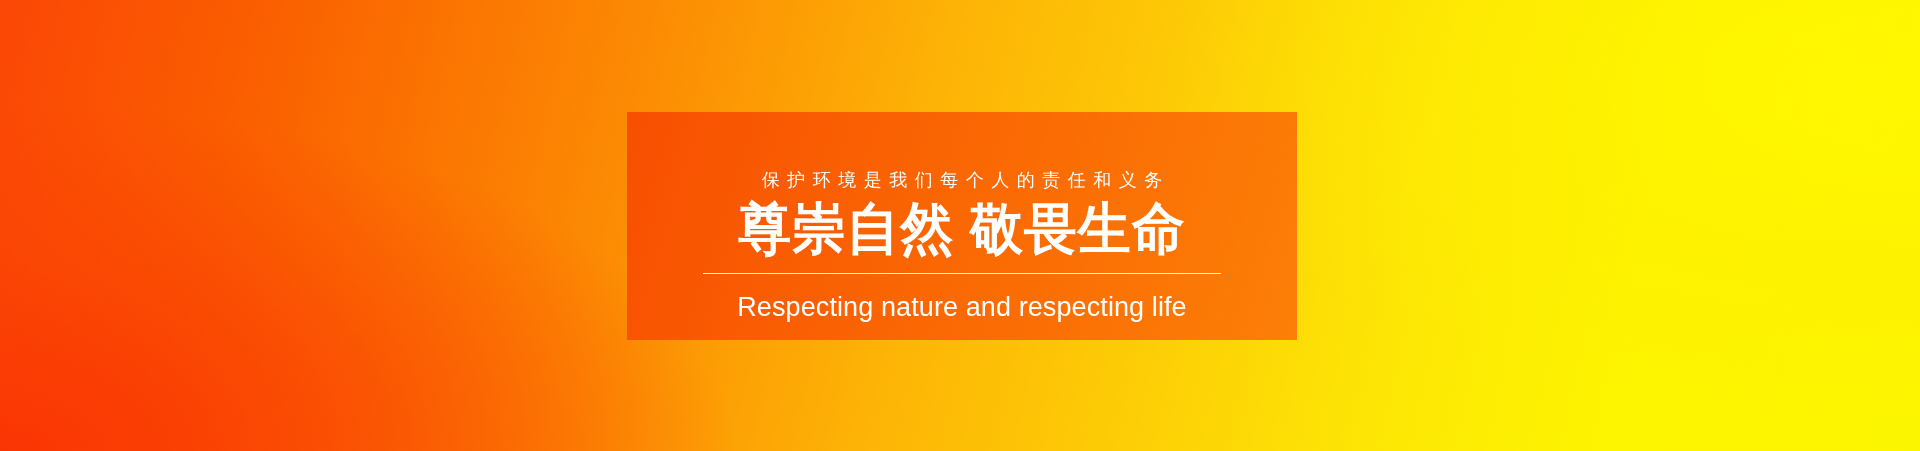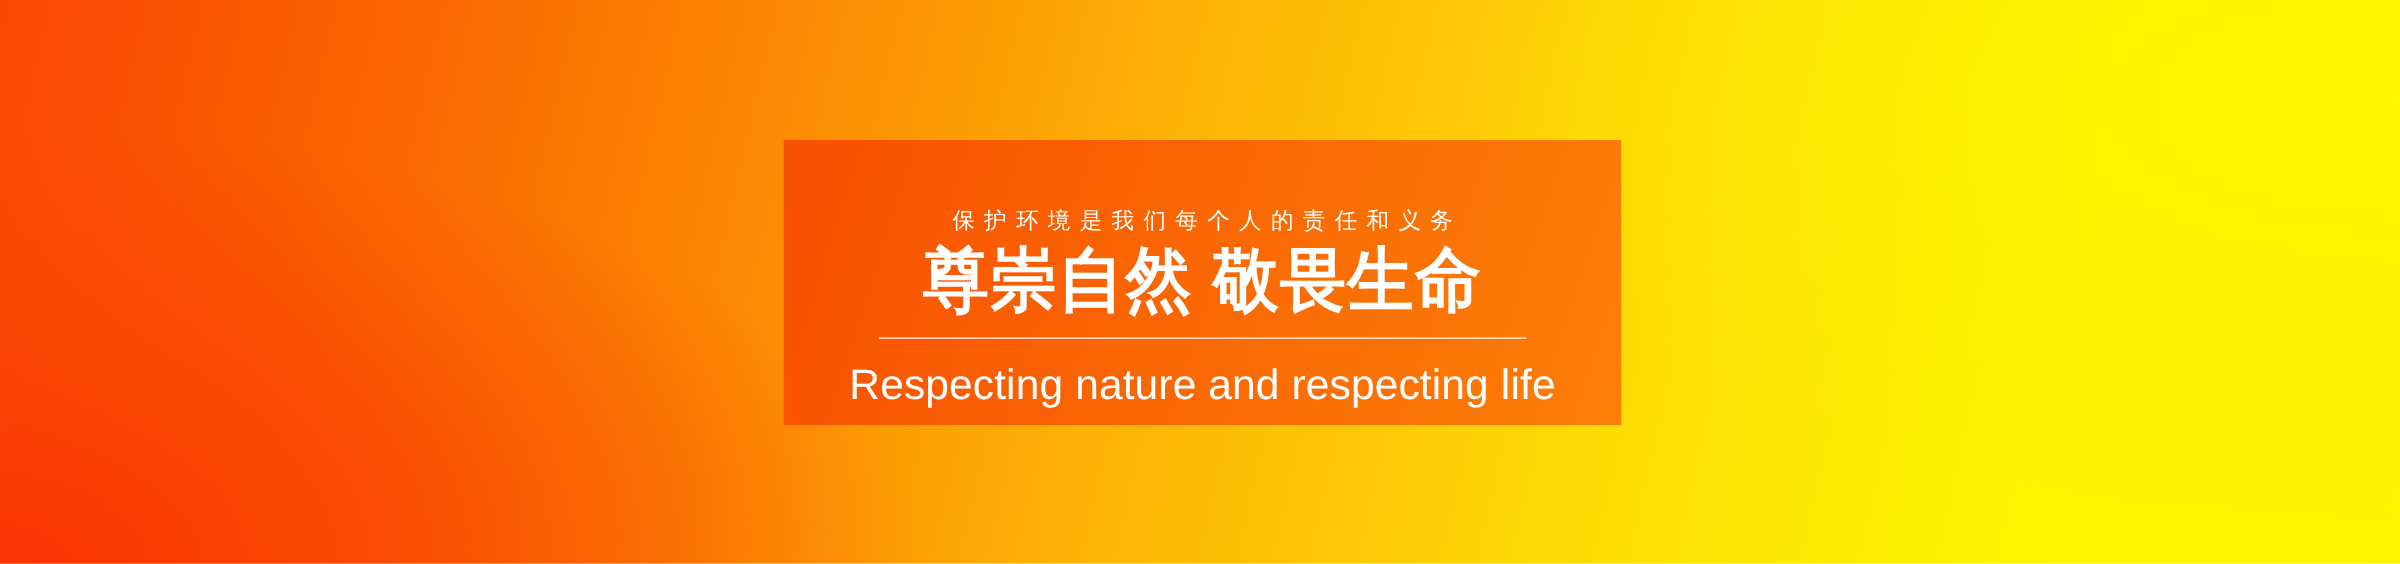--- a/index.html
+++ b/index.html
@@ -106,21 +106,21 @@
     width: 518px;
     height: 1px;
     background: #ffffff;
     margin: 17px 0 0 0;
     opacity: 0.96;
   }
 
   
   .subtitle-en {
     color: #ffffff;
-    font-size: 34px;
+    font-size: 27px;
     line-height: 1;
     font-weight: 300;
     letter-spacing: 0.1px;
     white-space: nowrap;
     margin: 20px 0 0 0;
   }
 </style>
 </head>
 <body>
 

